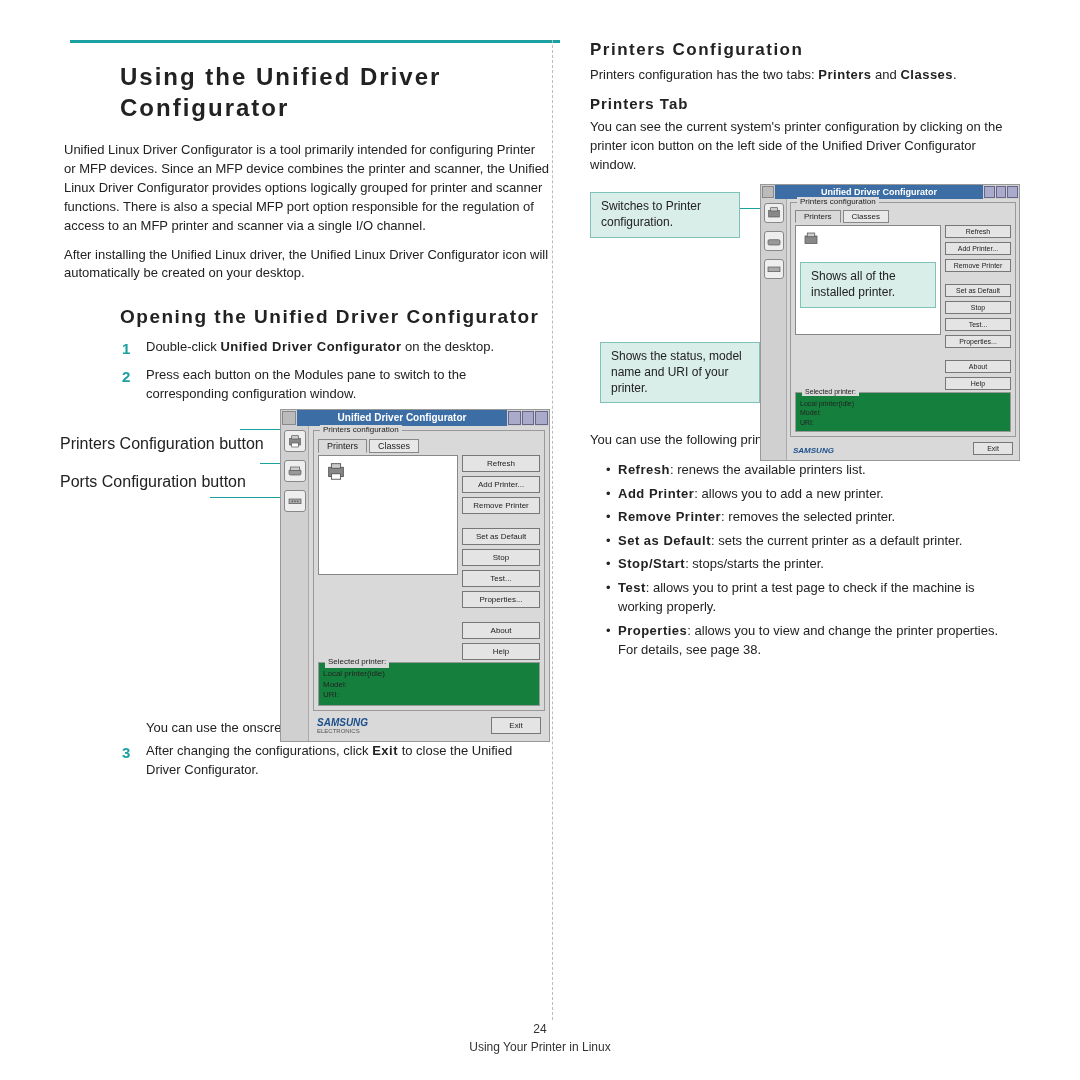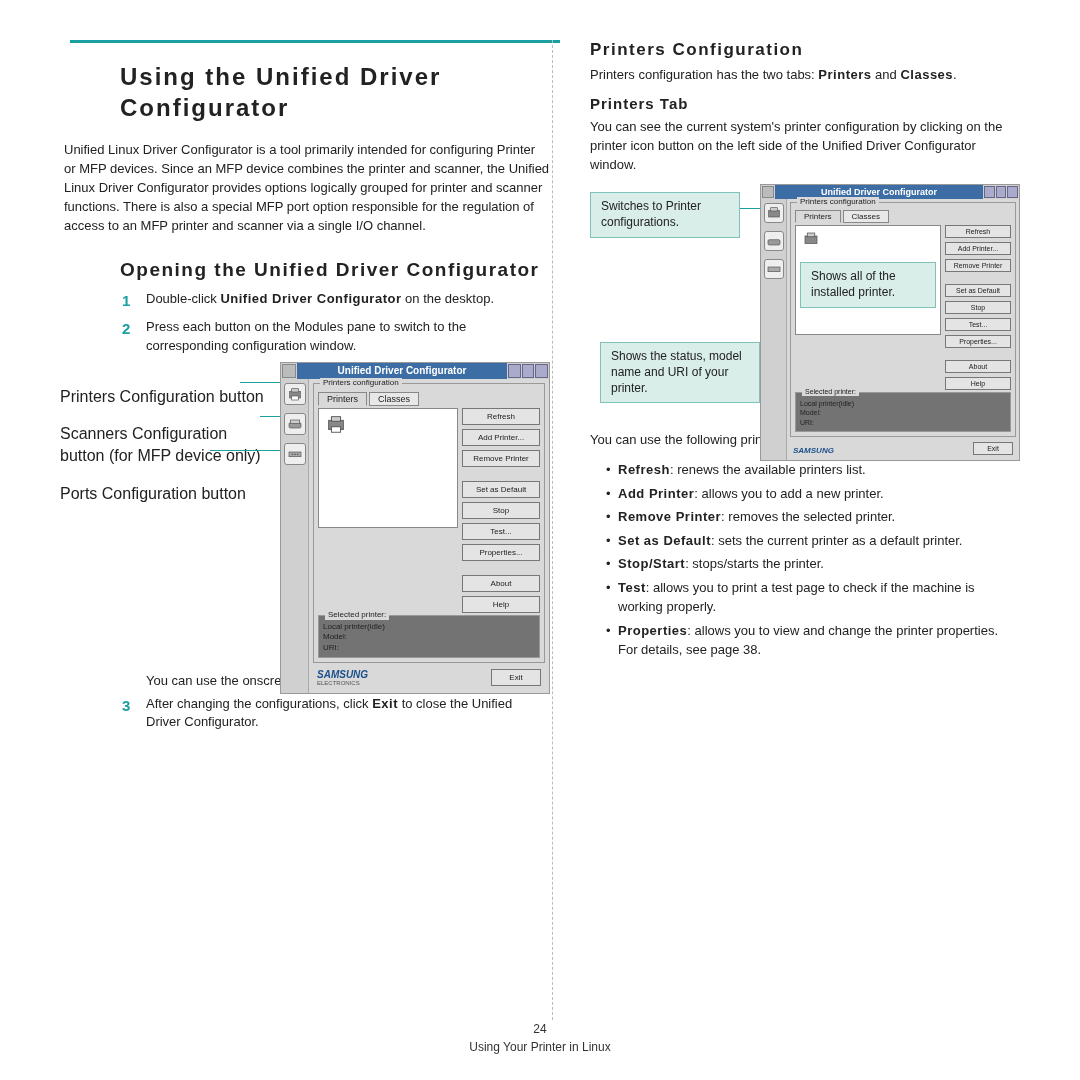--- a/index.html
+++ b/index.html
@@ -29,21 +29,21 @@
   .figure-main { flex: 1; background: #d9d9d9; padding: 4px; position: relative; }
   .group { border: 1px solid #999; padding: 4px; margin-bottom: 4px; background: #d9d9d9; position: relative; }
   .group-label { position: absolute; top: -6px; left: 6px; background: #d9d9d9; font-size: 8px; padding: 0 3px; }
   .tabs { display: flex; gap: 2px; margin-bottom: 2px; }
   .tab { border: 1px solid #888; padding: 1px 8px; font-size: 9px; background: #e8e8e8; }
   .tab.active { background: #d9d9d9; border-bottom-color: #d9d9d9; }
   .list-area { background: #fff; border: 1px solid #888; height: 120px; display: flex; align-items: flex-start; padding: 4px; }
   .printer-ico { width: 26px; height: 22px; }
   .btn-col { width: 82px; display: flex; flex-direction: column; gap: 4px; padding-left: 4px; }
   .fbtn { border: 1px solid #777; background: #e4e4e4; font-size: 8px; text-align: center; padding: 3px 2px; }
-  .sel-group { border: 1px solid #999; padding: 6px 4px 4px; font-size: 8px; line-height: 1.3; background: #737373; position: relative; margin-top: 2px; }
+  .sel-group { border: 1px solid #999; padding: 6px 4px 4px; font-size: 8px; line-height: 1.3; background: #15803d; position: relative; margin-top: 2px; }
   .logo-row { display: flex; align-items: flex-end; justify-content: space-between; padding: 2px 4px 3px; }
   .logo { font-size: 10px; font-weight: bold; color: #1b4f8b; font-style: italic; }
   .right-col { padding-left: 0; }
   .bullets { font-size: 13px; line-height: 1.5; }
   .bullets li { margin-left: 16px; margin-bottom: 4px; list-style: none; position: relative; padding-left: 12px; }
   .bullets li::before { content: "•"; position: absolute; left: 0; }
   .footer { position: absolute; bottom: 26px; left: 0; right: 0; text-align: center; font-size: 12px; color: #333; }
   .footer .pnum { margin-bottom: 4px; }
   .anno-wrapper { position: relative; }
   .anno-line { position: absolute; height: 1px; background: #1aa0a0; }
@@ -55,40 +55,40 @@
 <body>
 
 <div class="page">
 <div class="columns">
 
   <div class="col col-left" style="width:490px; flex:0 0 490px;">
     <div class="top-rule"></div>
     <h1>Using the Unified Driver Configurator</h1>
     <div style="margin-left:4px;">
       <p class="para">Unified Linux Driver Configurator is a tool primarily intended for configuring Printer or MFP devices. Since an MFP device combines the printer and scanner, the Unified Linux Driver Configurator provides options logically grouped for printer and scanner functions. There is also a special MFP port option responsible for the regulation of access to an MFP printer and scanner via a single I/O channel.</p>
+      <p class="para">After installing the Unified Linux driver, the Unified Linux Driver Configurator icon will automatically be created on your desktop.</p>
     </div>
     <h2>Opening the Unified Driver Configurator</h2>
 
     <div style="margin-left:60px;">
       <div class="step">
         <div class="step-num">1</div>
         <div class="step-body">
           <span>Double-click </span><span class="bold">Unified Driver Configurator</span><span> on the desktop.</span>
         </div>
       </div>
       <div class="step">
         <div class="step-num">2</div>
         <div class="step-body">Press each button on the Modules pane to switch to the corresponding configuration window.</div>
       </div>
     </div>
 
     <div class="anno-wrapper" style="margin-top:6px; height:300px;">
       <div style="position:absolute; left:0; top:24px; width:215px; font-size:16px; line-height:1.35;">
         <div style="margin-bottom:16px;">Printers Configuration button</div>
-        <div style="margin-bottom:16px;">Scanners Configuration button (for MFP device only)</div>
         <div>Ports Configuration button</div>
       </div>
       <div class="anno-line" style="left:180px; top:20px; width:50px;"></div>
       <div class="anno-line" style="left:200px; top:54px; width:30px;"></div>
       <div class="anno-line" style="left:150px; top:88px; width:80px;"></div>
 
       <div class="figure" style="position:absolute; left:220px; top:0; width:270px;">
         <div style="display:flex; background:#d0d0d0;">
           <div style="width:14px; height:14px; background:#bbb; border:1px solid #888; margin:1px;"></div>
           <div class="figure-title" style="flex:1;">Unified Driver Configurator</div>
@@ -186,21 +186,21 @@
   <div class="col right-col" style="width:430px; flex:0 0 430px;">
     <h3>Printers Configuration</h3>
     <p class="para">
       <span>Printers configuration has the two tabs: </span><span class="bold">Printers</span><span> and </span><span class="bold">Classes</span><span>.</span>
     </p>
     <h4>Printers Tab</h4>
     <p class="para">You can see the current system's printer configuration by clicking on the printer icon button on the left side of the Unified Driver Configurator window.</p>
 
     <div class="fig2-layout" style="height:235px; margin-top:6px; margin-bottom:12px;">
       <div class="green-box overlay-box" style="left:0; top:8px; width:150px;">
-        <span>Switches to Printer configurations.</span>
+        <span>Switches to Printer configuration.</span>
       </div>
       <div class="anno-line" style="left:150px; top:24px; width:40px;"></div>
 
       <div class="green-box overlay-box" style="left:210px; top:78px; width:136px;">
         <span>Shows all of the installed printer.</span>
       </div>
 
       <div class="green-box overlay-box" style="left:10px; top:158px; width:160px;">
         <span>Shows the status, model name and URI of your printer.</span>
       </div>

